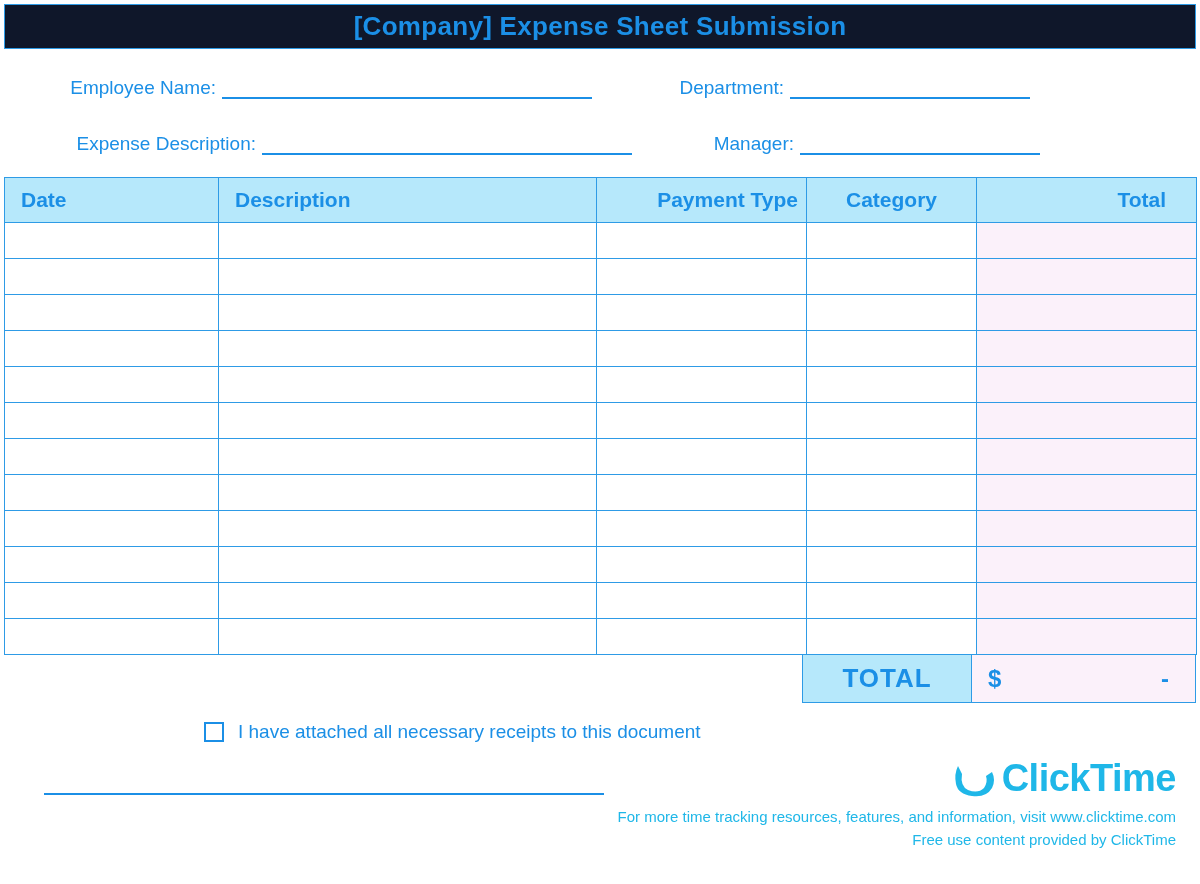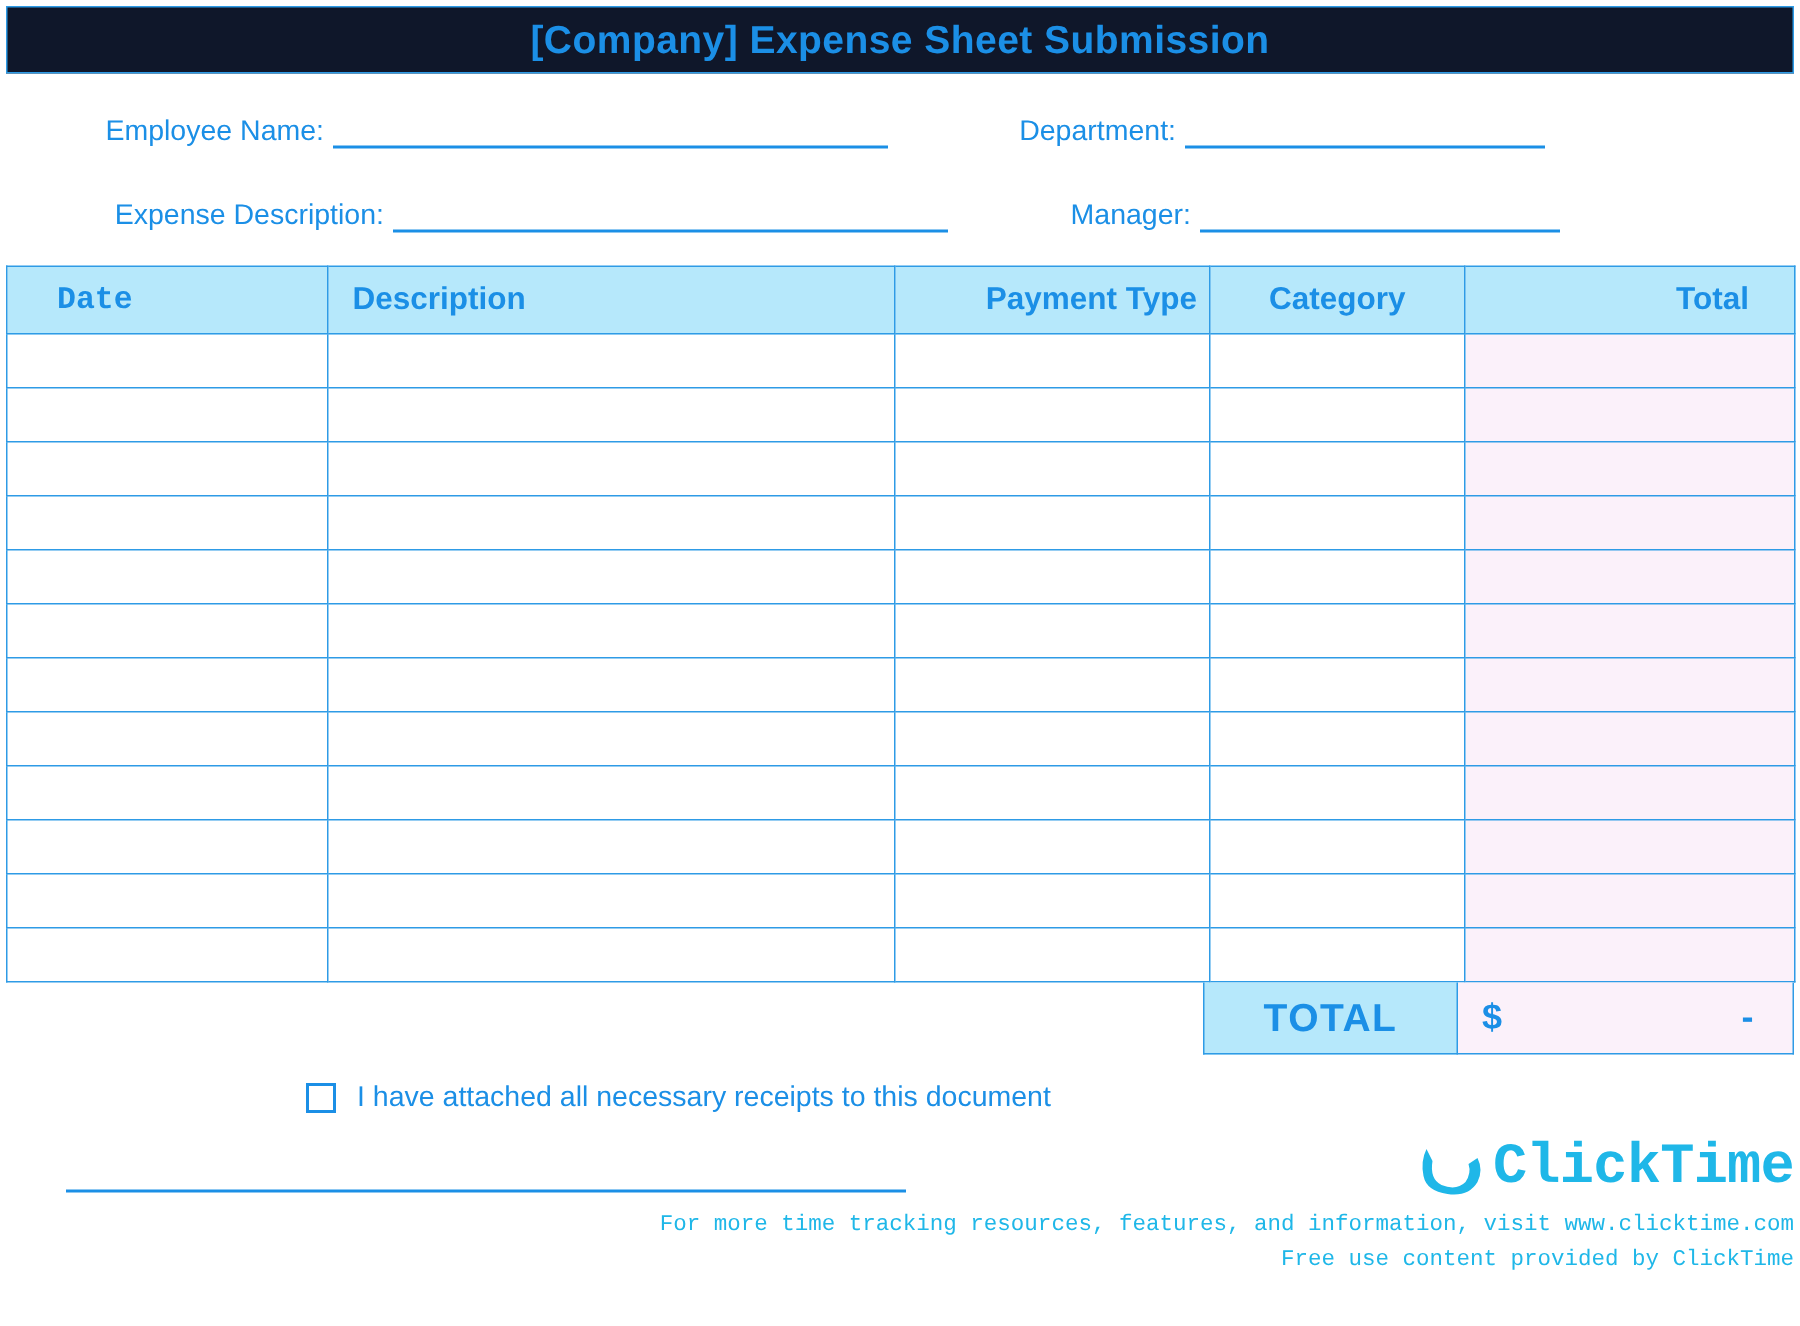--- a/index.html
+++ b/index.html
@@ -56,21 +56,21 @@
     table-layout: fixed;
   }
   table.expense th {
     background: #b6e8fb;
     border: 1px solid #2e9be6;
     font-size: 21px;
     font-weight: bold;
     padding: 10px 8px;
     text-align: left;
   }
-  table.expense th.c-date   { width: 214px; padding-left: 33px; font-family: Liberation Mono, monospace; }
+  table.expense th.c-date   { width: 214px; padding-left: 16px; }
   table.expense th.c-desc   { width: 378px; padding-left: 16px; }
   table.expense th.c-ptype  { width: 210px; text-align: right; }
   table.expense th.c-cat    { width: 170px; text-align: center; }
   table.expense th.c-total  { width: 220px; text-align: right; padding-right: 30px; }
   table.expense td {
     border: 1px solid #2e9be6;
     height: 36px;
     background: #ffffff;
   }
   table.expense td.total-col {
@@ -139,25 +139,24 @@
     font-size: 19px;
     padding-right: 6px;
   }
   .approval-line {
     width: 560px;
     border-bottom: 2px solid #1b8fe6;
     height: 22px;
   }
   .footer {
     position: absolute;
-    right: 0;
+    right: 20px;
     bottom: -56px;
     text-align: right;
     color: #1fb7e8;
-    font-family: Liberation Mono, monospace;
   }
   .logo {
     display: flex;
     justify-content: flex-end;
     align-items: center;
     margin-bottom: 6px;
   }
   .logo-text {
     font-size: 38px;
     font-weight: 600;

